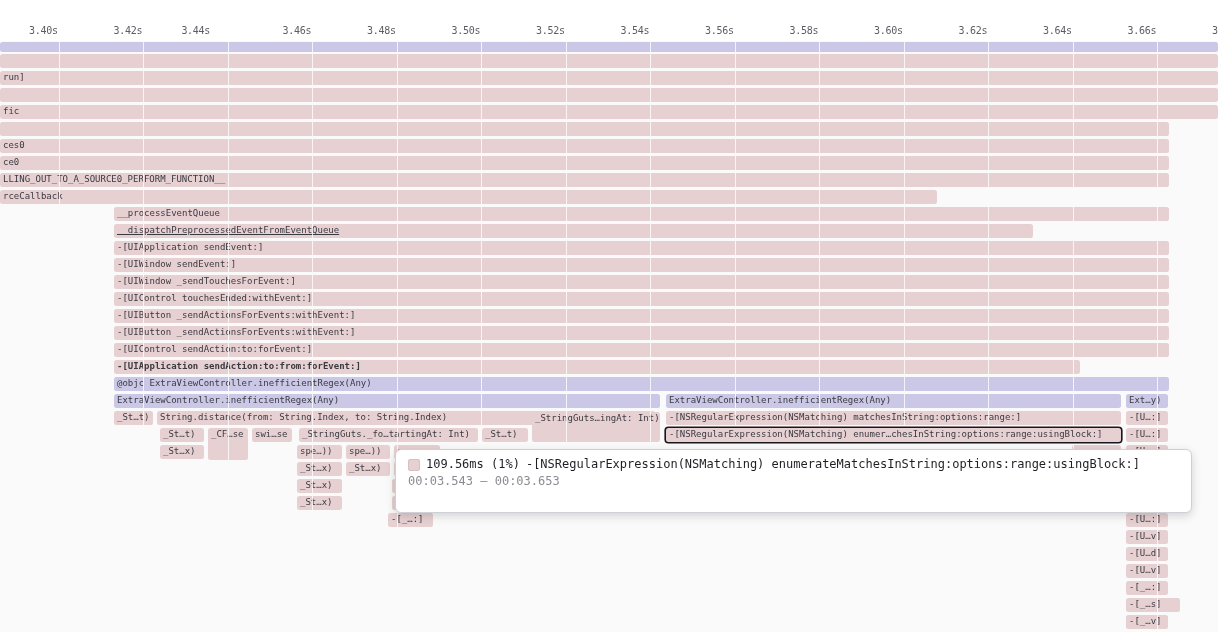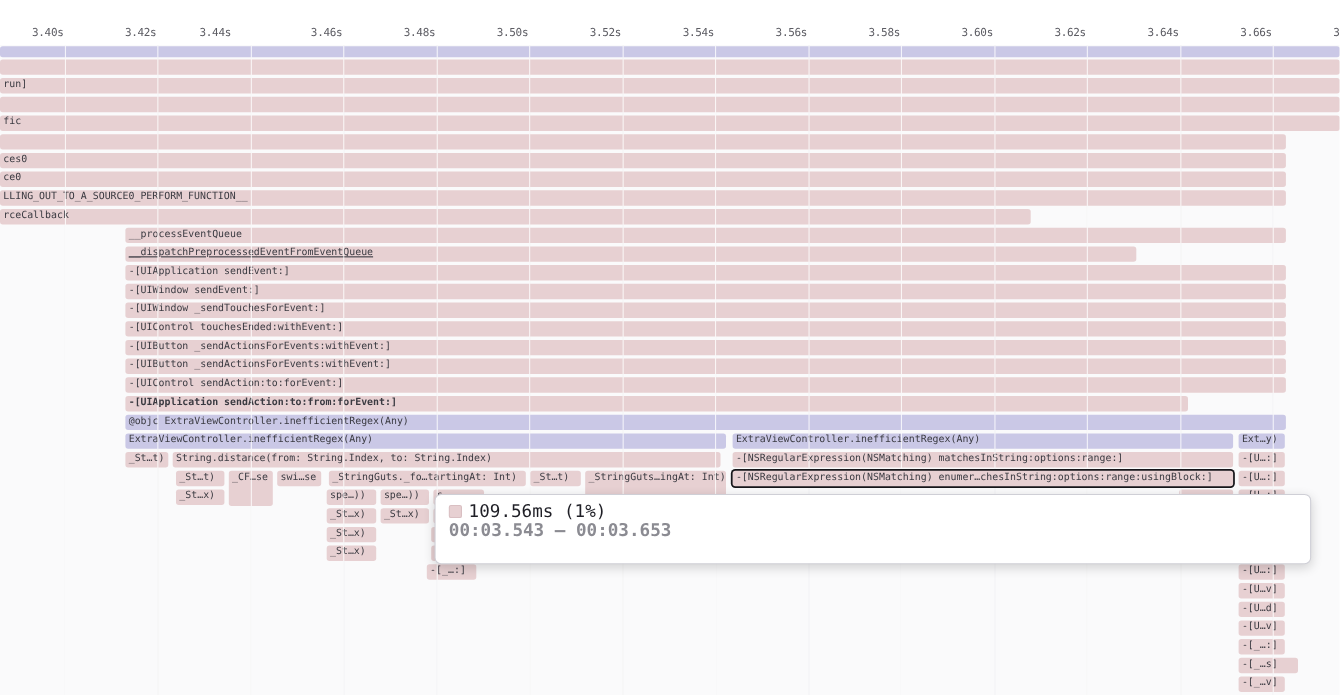--- a/index.html
+++ b/index.html
@@ -18,28 +18,28 @@
     position:absolute;z-index:2;border-radius:2.5px;box-sizing:border-box;
     font-size:9px;color:#3a3a41;overflow:hidden;white-space:nowrap;padding-left:3px;
   }
   .seg.pink{background:#e7d0d2;}
   .seg.purple{background:#cac8e6;}
   .seg.selected{box-shadow:0 0 0 1.6px #17171b;z-index:4;}
   .tooltip{
     position:absolute;left:395px;top:449px;width:797px;height:64px;z-index:10;
     background:#ffffff;border:1px solid #cfcfd6;border-radius:6px;
     box-shadow:0 3px 10px rgba(0,0,0,0.16);box-sizing:border-box;
-    padding:8px 12px;font-size:16px;
+    padding:8px 12px;font-size:12px;
   }
   .tt-line1{display:flex;align-items:center;gap:6px;color:#1f1f26;line-height:13px;}
   .tt-swatch{width:10px;height:10px;border-radius:2px;background:#e7d0d2;border:1px solid #d9bfc2;flex:0 0 auto;}
   .tt-name{white-space:nowrap;overflow:hidden;}
   .tt-sub{color:#8b8b92;line-height:13px;}
   .tt-kind{margin-top:9px;}
-  .tt-range{margin-top:4px;font-weight:bold;}
+  .tt-range{margin-top:4px;}
 </style>
 </head>
 <body>
 
 <div class="screen">
   <div class="chart-bg"></div>
 
   <div id="ruler">
       <div class="tick-label" style="left: -4.3px;">3.40s</div>
       <div class="gridline-under" style="left: 58.7px;"></div>
@@ -98,21 +98,21 @@
       <div class="seg purple" style="left: 1126px; top: 394px; width: 42px; height: 14px; line-height: 13px;"><span>Ext…y)</span></div>
       <div class="seg pink" style="left: 114px; top: 411px; width: 39px; height: 14px; line-height: 13px;"><span>_St…t)</span></div>
       <div class="seg pink" style="left: 157px; top: 411px; width: 498px; height: 14px; line-height: 13px;"><span>String.distance(from: String.Index, to: String.Index)</span></div>
       <div class="seg pink" style="left: 666px; top: 411px; width: 455px; height: 14px; line-height: 13px;"><span>-[NSRegularExpression(NSMatching) matchesInString:options:range:]</span></div>
       <div class="seg pink" style="left: 1126px; top: 411px; width: 42px; height: 14px; line-height: 13px;"><span>-[U…:]</span></div>
       <div class="seg pink" style="left: 160px; top: 428px; width: 44px; height: 14px; line-height: 13px;"><span>_St…t)</span></div>
       <div class="seg pink" style="left: 208px; top: 428px; width: 40px; height: 32px; line-height: 13px;"><span>_CF…se</span></div>
       <div class="seg pink" style="left: 252px; top: 428px; width: 40px; height: 14px; line-height: 13px;"><span>swi…se</span></div>
       <div class="seg pink" style="left: 299px; top: 428px; width: 179px; height: 14px; line-height: 13px;"><span>_StringGuts._fo…tartingAt: Int)</span></div>
       <div class="seg pink" style="left: 482px; top: 428px; width: 46px; height: 14px; line-height: 13px;"><span>_St…t)</span></div>
-      <div class="seg pink" style="left: 532px; top: 428px; width: 128px; height: 30px; line-height: 13px;"><span>_StringGuts…ingAt: Int)</span></div>
+      <div class="seg pink" style="left: 532px; top: 412px; width: 128px; height: 30px; line-height: 13px;"><span>_StringGuts…ingAt: Int)</span></div>
       <div class="seg pink selected" style="left: 666px; top: 428px; width: 455px; height: 14px; line-height: 13px;"><span>-[NSRegularExpression(NSMatching) enumer…chesInString:options:range:usingBlock:]</span></div>
       <div class="seg pink" style="left: 1126px; top: 428px; width: 42px; height: 14px; line-height: 13px;"><span>-[U…:]</span></div>
       <div class="seg pink" style="left: 160px; top: 445px; width: 44px; height: 14px; line-height: 13px;"><span>_St…x)</span></div>
       <div class="seg pink" style="left: 297px; top: 445px; width: 45px; height: 14px; line-height: 13px;"><span>spe…))</span></div>
       <div class="seg pink" style="left: 346px; top: 445px; width: 44px; height: 14px; line-height: 13px;"><span>spe…))</span></div>
       <div class="seg pink" style="left: 394px; top: 445px; width: 46px; height: 14px; line-height: 13px;"><span>s…</span></div>
       <div class="seg pink" style="left: 1072px; top: 445px; width: 49px; height: 14px; line-height: 13px;"></div>
       <div class="seg pink" style="left: 1126px; top: 445px; width: 42px; height: 14px; line-height: 13px;"><span>-[U…:]</span></div>
       <div class="seg pink" style="left: 297px; top: 462px; width: 45px; height: 14px; line-height: 13px;"><span>_St…x)</span></div>
       <div class="seg pink" style="left: 346px; top: 462px; width: 44px; height: 14px; line-height: 13px;"><span>_St…x)</span></div>
@@ -149,16 +149,17 @@
       <div class="gridline-over" style="left: 903.7px;"></div>
       <div class="gridline-over" style="left: 988.2px;"></div>
       <div class="gridline-over" style="left: 1072.7px;"></div>
       <div class="gridline-over" style="left: 1157.2px;"></div>
     </div>
 
   <div class="tooltip">
     <div class="tt-line1">
       <span class="tt-swatch"></span>
       <span>109.56ms (1%)</span>
+      <span class="tt-name">-[NSRegularExpression(NSMatching) enumerateMatchesInString:options:range:usingBlock:]</span>
     </div>
     <div class="tt-sub tt-range">00:03.543 — 00:03.653</div>
   </div>
 </div>
 
 </body></html>

